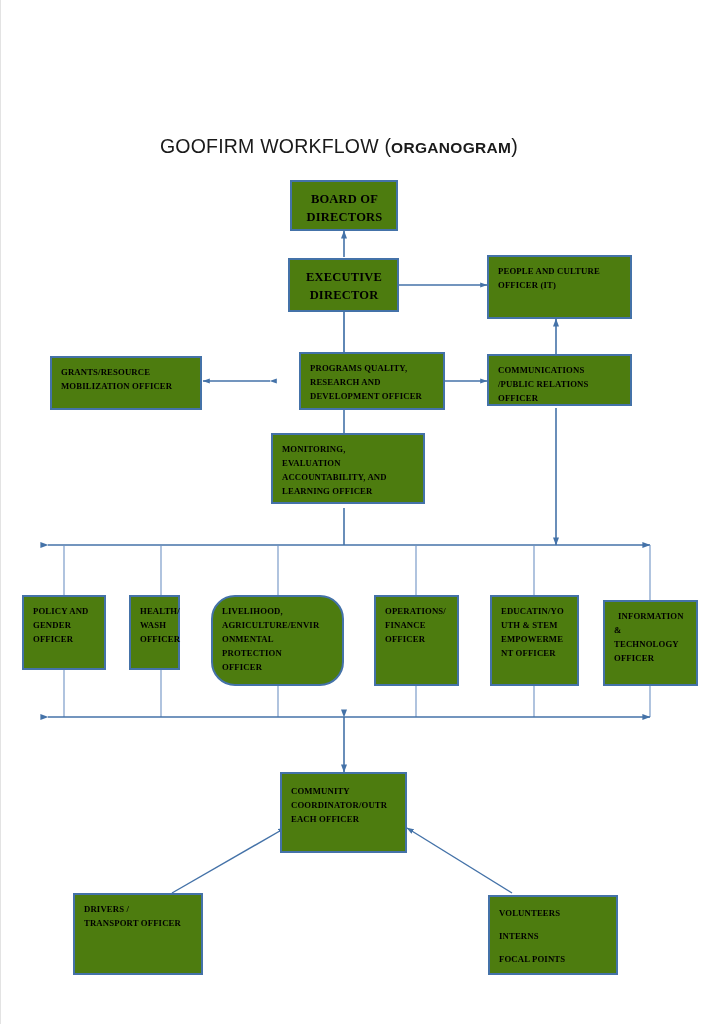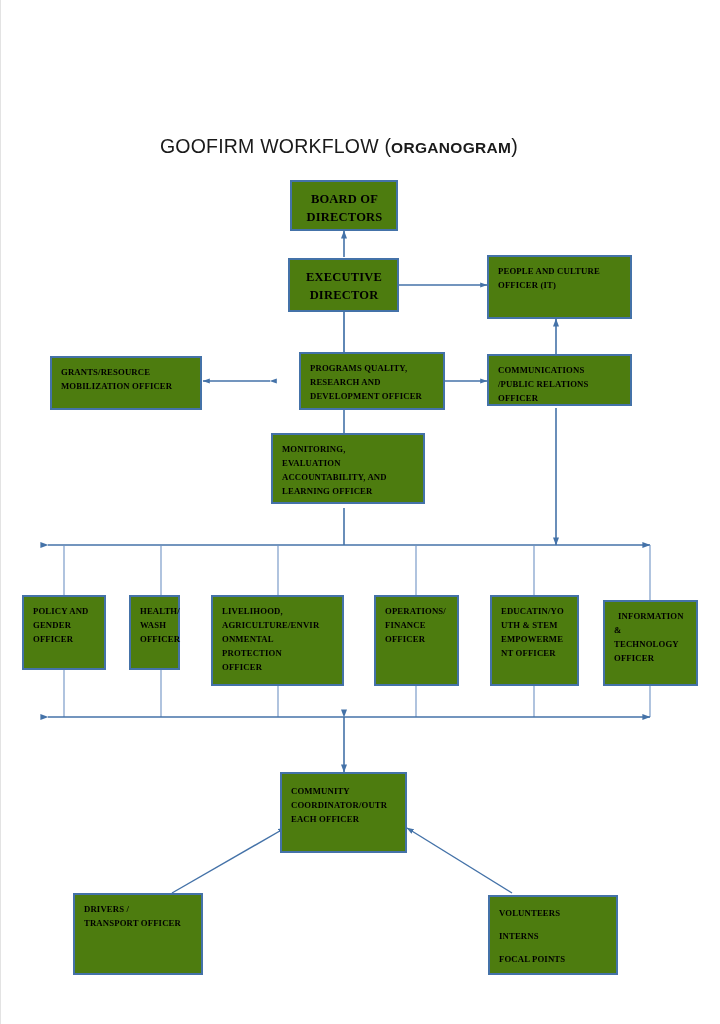--- a/index.html
+++ b/index.html
@@ -172,21 +172,21 @@
     <span class="ln">GENDER</span>
     <span class="ln">OFFICER</span>
   </div>
 
   <div class="node" style="left:129px; top:595px; width:51px; height:75px;">
     <span class="ln">HEALTH/</span>
     <span class="ln">WASH</span>
     <span class="ln">OFFICER</span>
   </div>
 
-  <div class="node" style="left:211px; top:595px; width:133px; height:91px;">
+  <div class="node" style="left:211px; top:595px; width:133px; height:91px;border-radius:24px;">
     <span class="ln">LIVELIHOOD,</span>
     <span class="ln">AGRICULTURE/ENVIR</span>
     <span class="ln">ONMENTAL</span>
     <span class="ln">PROTECTION</span>
     <span class="ln">OFFICER</span>
   </div>
 
   <div class="node" style="left:374px; top:595px; width:85px; height:91px;">
     <span class="ln">OPERATIONS/</span>
     <span class="ln">FINANCE</span>

